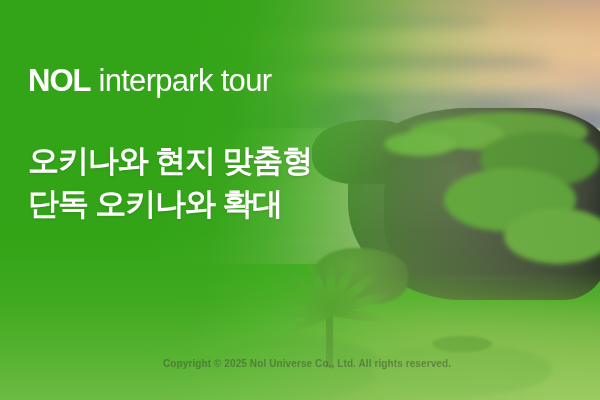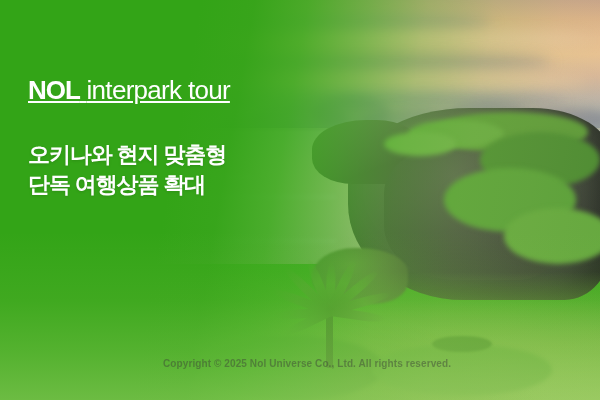--- a/index.html
+++ b/index.html
@@ -183,33 +183,32 @@
       rgba(120,190,70,0) 0%,
       rgba(120,190,70,.18) 40%,
       rgba(150,205,95,.34) 72%,
       rgba(176,216,118,.46) 100%);
   }
 
   
   .content{position:absolute;inset:0;}
 
   .logo{
-    position:absolute;left:28px;top:77px;
-    font-size:26px;line-height:1;
+    position:absolute;left:28px;top:65px;
+    font-size:31px;line-height:1;
     color:#ffffff;white-space:nowrap;
     letter-spacing:-.6px;
-    text-decoration:underline;
   }
   .logo .mark{font-weight:700;letter-spacing:-1px;}
   .logo .word{font-weight:500;letter-spacing:-.7px;}
 
   .headline{
     position:absolute;left:28px;top:140px;
     color:#ffffff;
-    font-size:22px;font-weight:700;line-height:1.38;
+    font-size:31px;font-weight:700;line-height:1.38;
     letter-spacing:-1.1px;
     white-space:nowrap;
     text-shadow:0 1px 3px rgba(0,0,0,.13);
   }
   .headline .ln{display:block;}
 
   .subline{
     position:absolute;left:28px;top:247px;
     color:#ffffff;
     font-size:17px;font-weight:700;line-height:1.3;
@@ -293,20 +292,20 @@
   <div class="overlay-bottom"></div>
 
   <div class="content">
 
     <div class="logo">
       <span class="mark">NOL</span><span>&nbsp;</span><span class="word">interpark tour</span>
     </div>
 
     <div class="headline">
       <span class="ln">오키나와 현지 맞춤형</span>
-      <span class="ln">단독 여행상품 확대</span>
+      <span class="ln">단독 오키나와 확대</span>
     </div>
 
 
     <div class="copyright">Copyright © 2025 Nol Universe Co., Ltd. All rights reserved.</div>
 
   </div>
 </div>
 
 </body></html>

